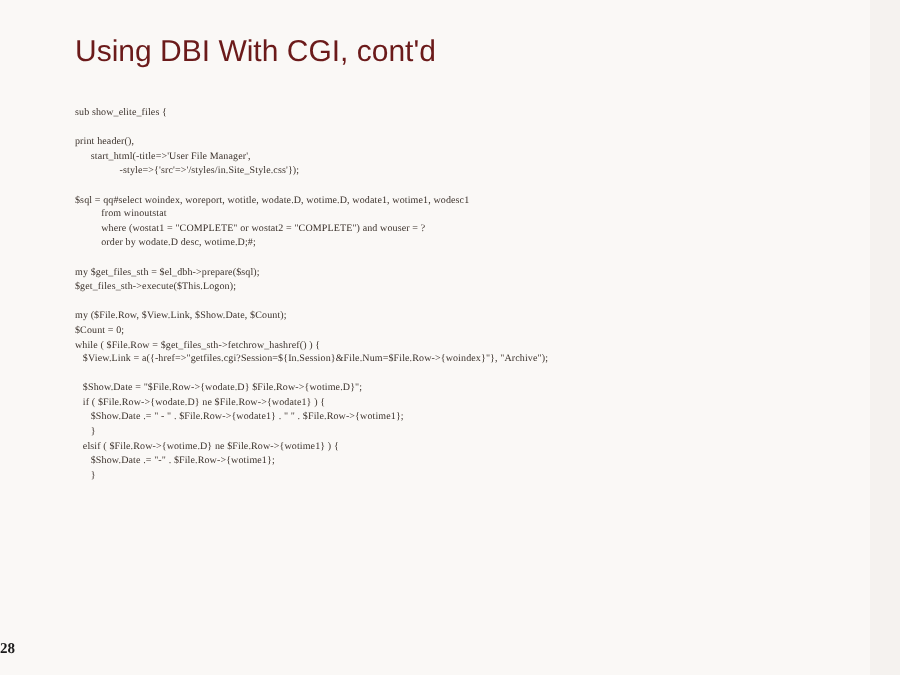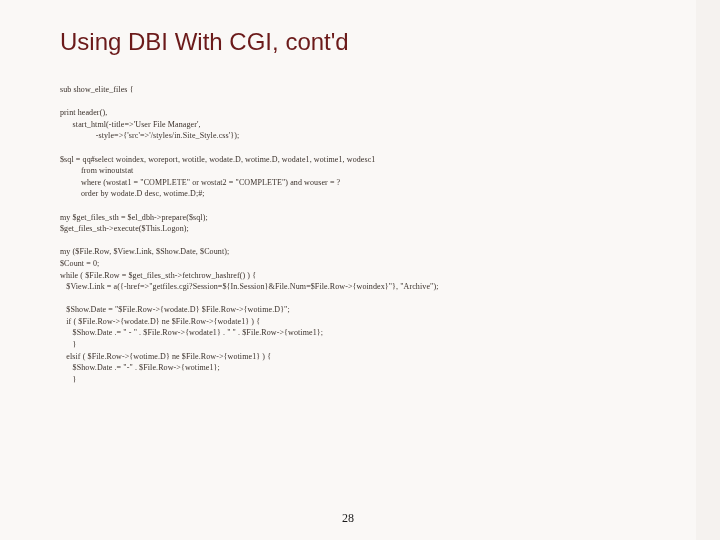--- a/index.html
+++ b/index.html
@@ -33,24 +33,24 @@
     line-height: 1.45;
     color: #3a302a;
     white-space: pre;
     letter-spacing: 0.1px;
   }
   .page-num {
     position: absolute;
     bottom: 14px;
     left: 0;
     right: 0;
-    text-align: center;
+    text-align: left;
     font-family: Georgia, serif;
     font-size: 12px;
-    font-weight: normal;
+    font-weight: bold;
     color: #1a1a1a;
   }
 </style>
 </head>
 <body>
 
 <div class="page">
   <h1 class="title">Using DBI With CGI, cont'd</h1>
   <div class="code">sub show_elite_files {
 

